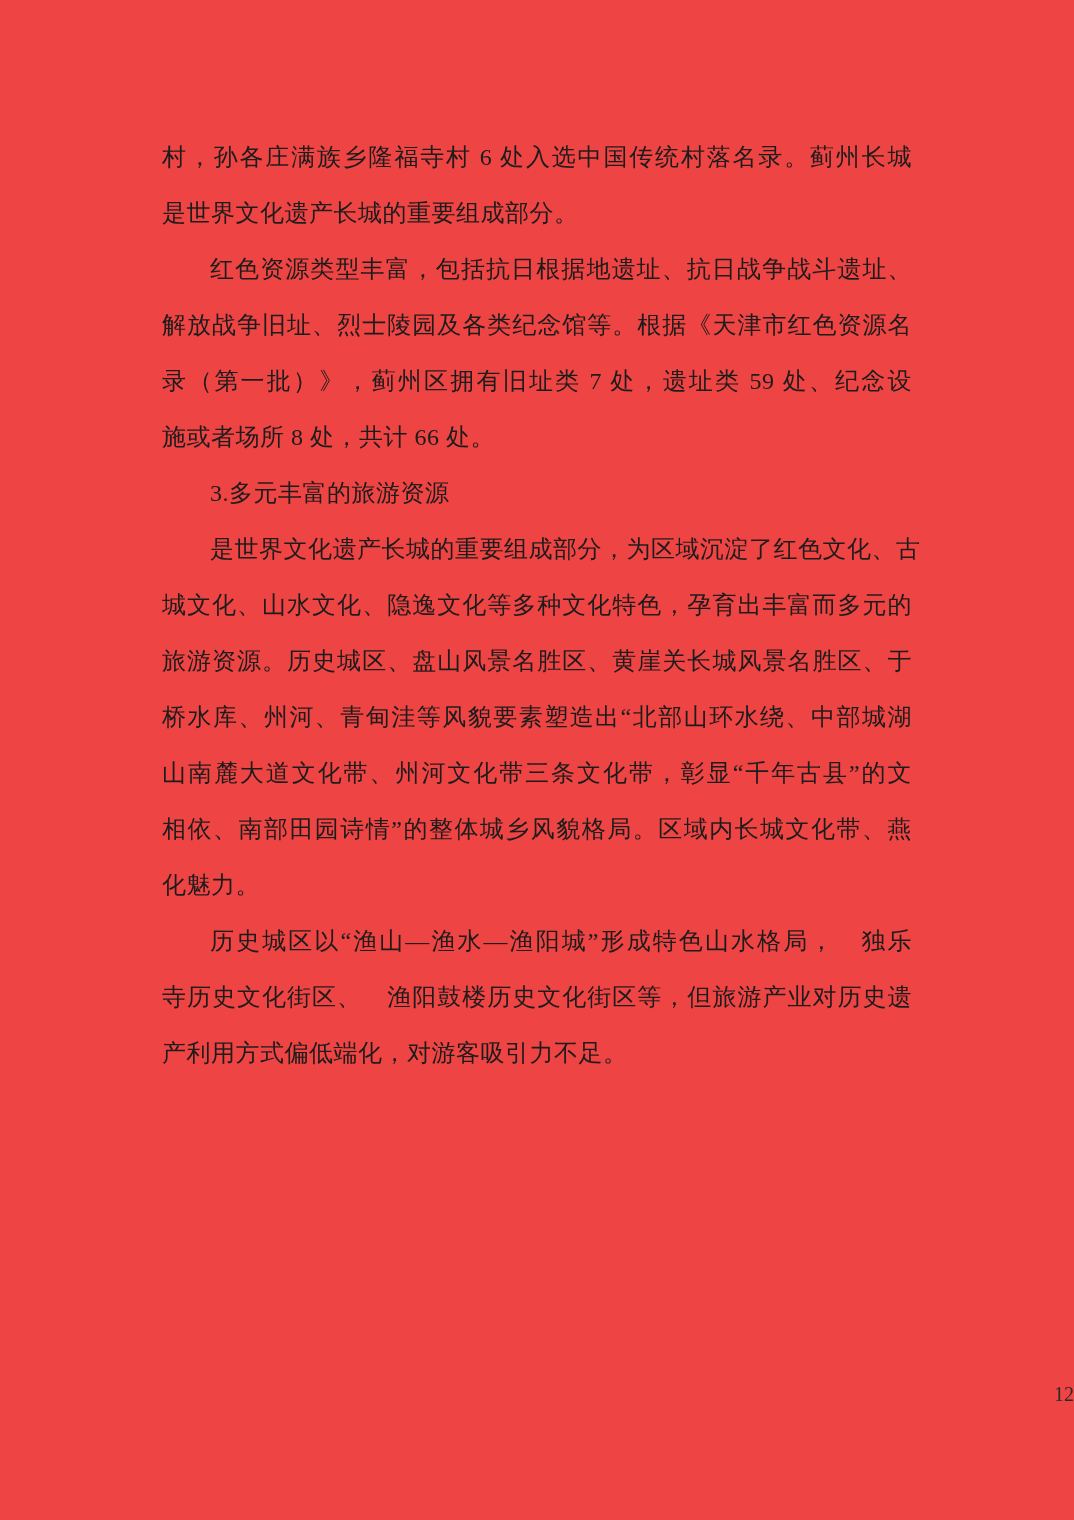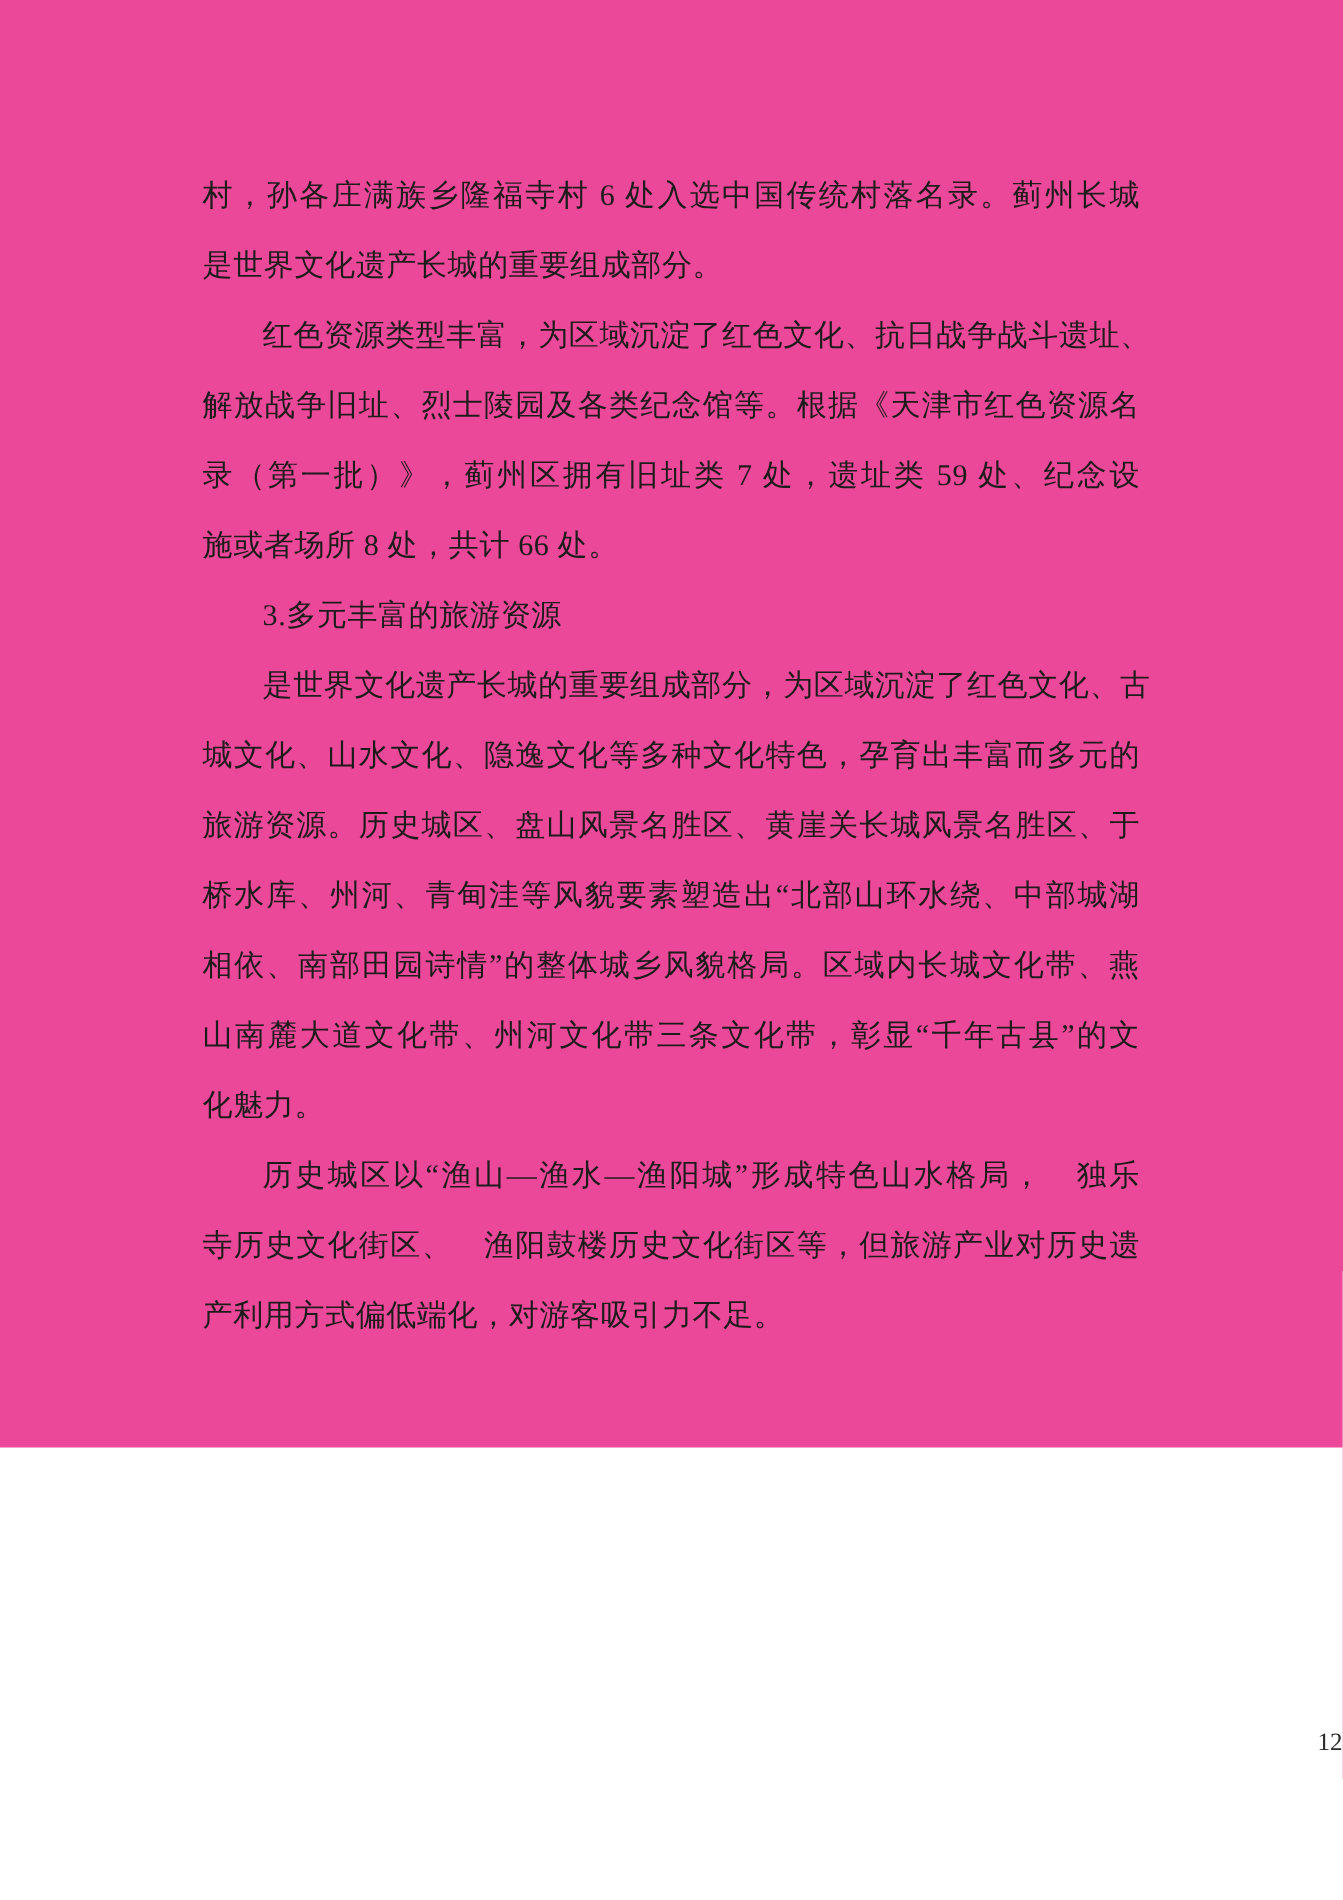--- a/index.html
+++ b/index.html
@@ -13,22 +13,22 @@
     position: relative;
     font-family: "Liberation Serif", "DejaVu Serif", serif;
     color: #1c1c1c;
     overflow: hidden;
   }
   .page {
     position: absolute;
     left: 0;
     top: 0;
     width: 1074px;
-    height: 1158px;
-    background: #ec4899;
+    height: 1520px;
+    background: #ef4444;
   }
   .document-body {
     position: absolute;
     left: 162px;
     top: 129px;
     width: 750px;
   }
   .paragraph {
     margin: 0;
     padding: 0;
@@ -61,35 +61,35 @@
 </head>
 <body>
 
 <div class="page">
   <div class="document-body">
       <div class="paragraph">
         <div class="line">村，孙各庄满族乡隆福寺村 6 处入选中国传统村落名录。蓟州长城</div>
         <div class="line last">是世界文化遗产长城的重要组成部分。</div>
       </div>
       <div class="paragraph">
-        <div class="line indent">红色资源类型丰富，为区域沉淀了红色文化、抗日战争战斗遗址、</div>
+        <div class="line indent">红色资源类型丰富，包括抗日根据地遗址、抗日战争战斗遗址、</div>
         <div class="line">解放战争旧址、烈士陵园及各类纪念馆等。根据《天津市红色资源名</div>
         <div class="line">录（第一批）》，蓟州区拥有旧址类 7 处，遗址类 59 处、纪念设</div>
         <div class="line last">施或者场所 8 处，共计 66 处。</div>
       </div>
       <div class="paragraph">
         <div class="line last indent">3.多元丰富的旅游资源</div>
       </div>
       <div class="paragraph">
         <div class="line indent">是世界文化遗产长城的重要组成部分，为区域沉淀了红色文化、古</div>
         <div class="line">城文化、山水文化、隐逸文化等多种文化特色，孕育出丰富而多元的</div>
         <div class="line">旅游资源。历史城区、盘山风景名胜区、黄崖关长城风景名胜区、于</div>
         <div class="line">桥水库、州河、青甸洼等风貌要素塑造出“北部山环水绕、中部城湖</div>
+        <div class="line">山南麓大道文化带、州河文化带三条文化带，彰显“千年古县”的文</div>
         <div class="line">相依、南部田园诗情”的整体城乡风貌格局。区域内长城文化带、燕</div>
-        <div class="line">山南麓大道文化带、州河文化带三条文化带，彰显“千年古县”的文</div>
         <div class="line last">化魅力。</div>
       </div>
       <div class="paragraph">
         <div class="line indent">历史城区以“渔山—渔水—渔阳城”形成特色山水格局，　独乐</div>
         <div class="line">寺历史文化街区、　渔阳鼓楼历史文化街区等，但旅游产业对历史遗</div>
         <div class="line last">产利用方式偏低端化，对游客吸引力不足。</div>
       </div>
     </div>
   <div class="page-number">12</div>
 </div>

